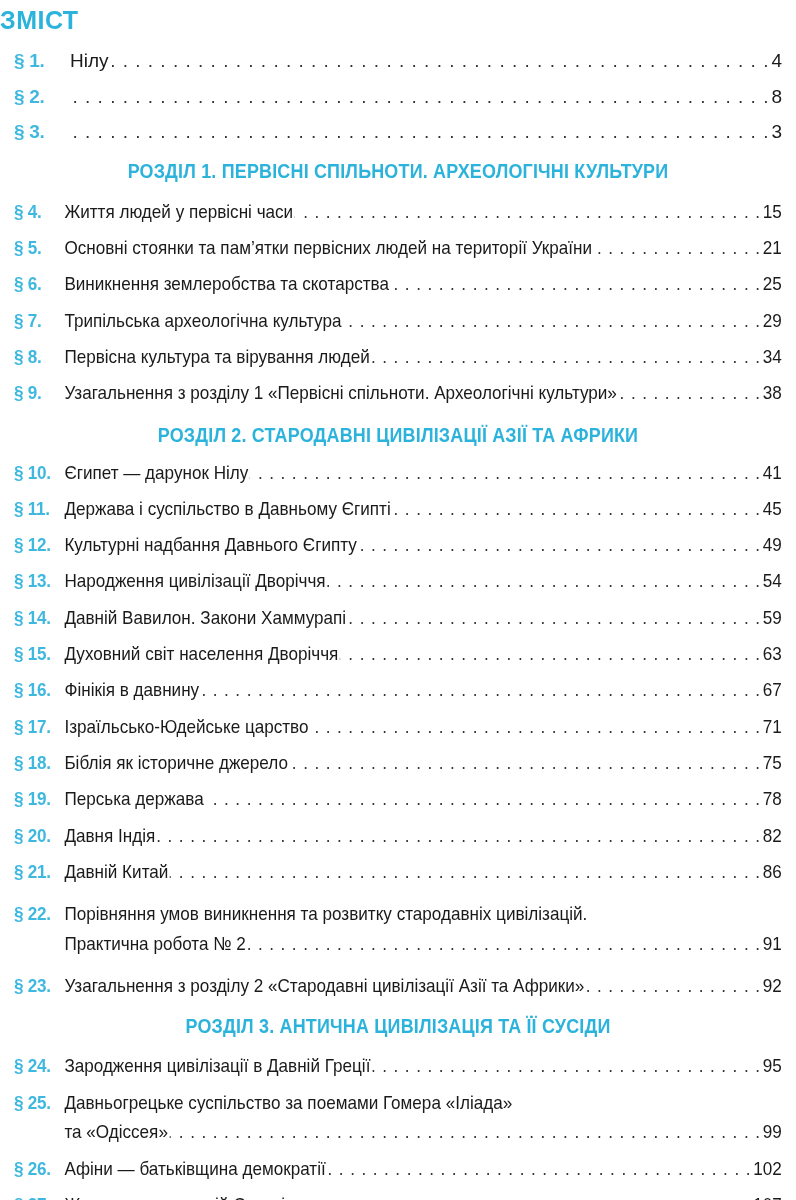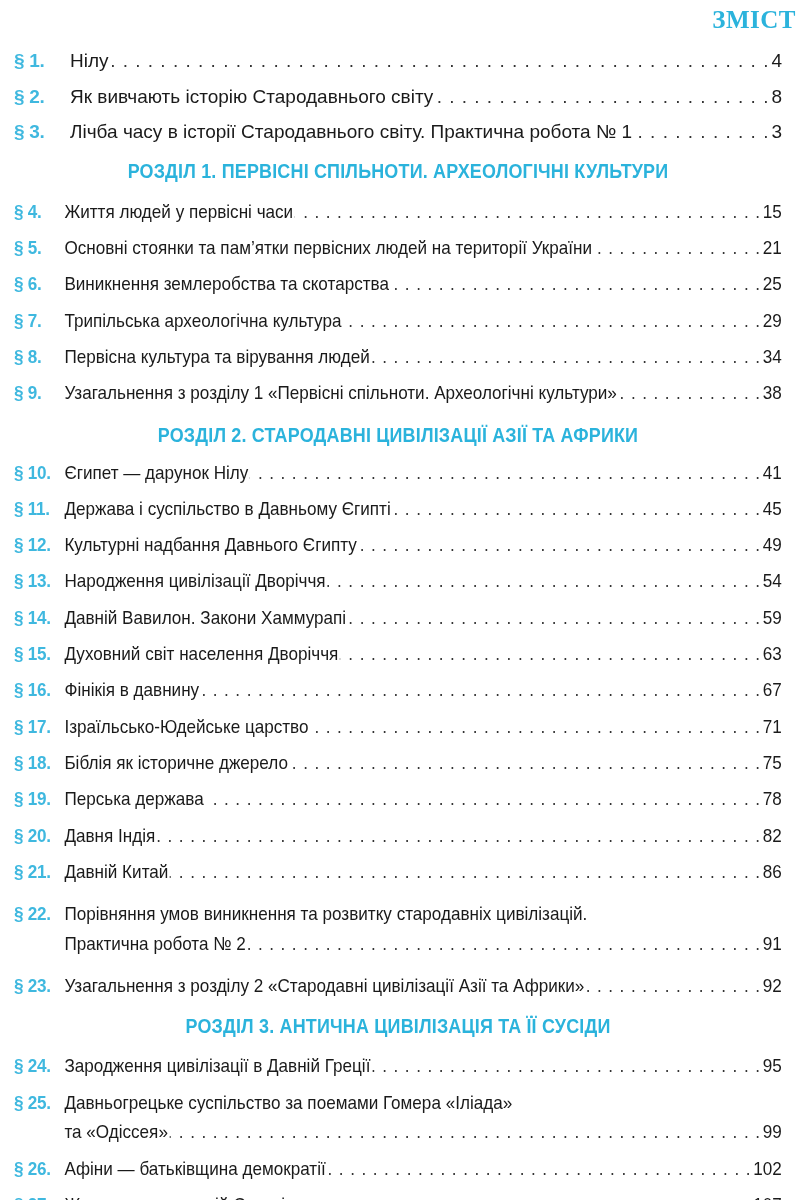--- a/index.html
+++ b/index.html
@@ -3,22 +3,22 @@
 <meta charset="utf-8">
 <style>
   html, body { margin: 0; padding: 0; background: #ffffff; }
   body {
     width: 796px; height: 1200px; overflow: hidden; position: relative;
     font-family: "Liberation Sans", sans-serif;
     color: #1a1a1a;
   }
   .page { position: absolute; left: 0; top: 0; width: 796px; height: 1200px; }
   .title {
-    position: absolute; top: 6px; left: 0; width: 796px; text-align: right;
-    font-family: Liberation Serif, serif; font-weight: bold;
+    position: absolute; top: 6px; left: 0; width: 796px; text-align: left;
+    font-family: Liberation Sans, sans-serif; font-weight: bold;
     font-size: 25px; color: #2bb3dc; letter-spacing: 0.5px;
   }
   .section-head {
     position: absolute; left: 0; width: 796px; text-align: center;
     font-family: "Liberation Sans", sans-serif; font-weight: bold;
     font-size: 19.5px; color: #2bb3dc; letter-spacing: 0.2px;
     transform: scaleX(0.92); transform-origin: center;
   }
   .entry {
     position: absolute; left: 14px; width: 768px;
@@ -54,29 +54,27 @@
     <div class="row">
         <span class="num">§ 1.</span>
         <span class="text">Нілу</span>
         <span class="dots"></span>
         <span class="page-no">4</span>
       </div>
   </div>
   <div class="entry" style="top:86px">
     <div class="row">
         <span class="num">§ 2.</span>
-        <span class="text">Як вивчають історію Стародавнього світу</span>
         <span class="dots"></span>
         <span class="page-no">8</span>
       </div>
   </div>
   <div class="entry" style="top:121px">
     <div class="row">
         <span class="num">§ 3.</span>
-        <span class="text">Лічба часу в історії Стародавнього світу. Практична робота № 1</span>
         <span class="dots"></span>
         <span class="page-no">3</span>
       </div>
   </div>
 
   <div class="section-head" style="top:160px">РОЗДІЛ 1. ПЕРВІСНІ СПІЛЬНОТИ. АРХЕОЛОГІЧНІ КУЛЬТУРИ</div>
 
   <div class="entry cond" style="top:201px">
     <div class="row">
         <span class="num">§ 4.</span>

